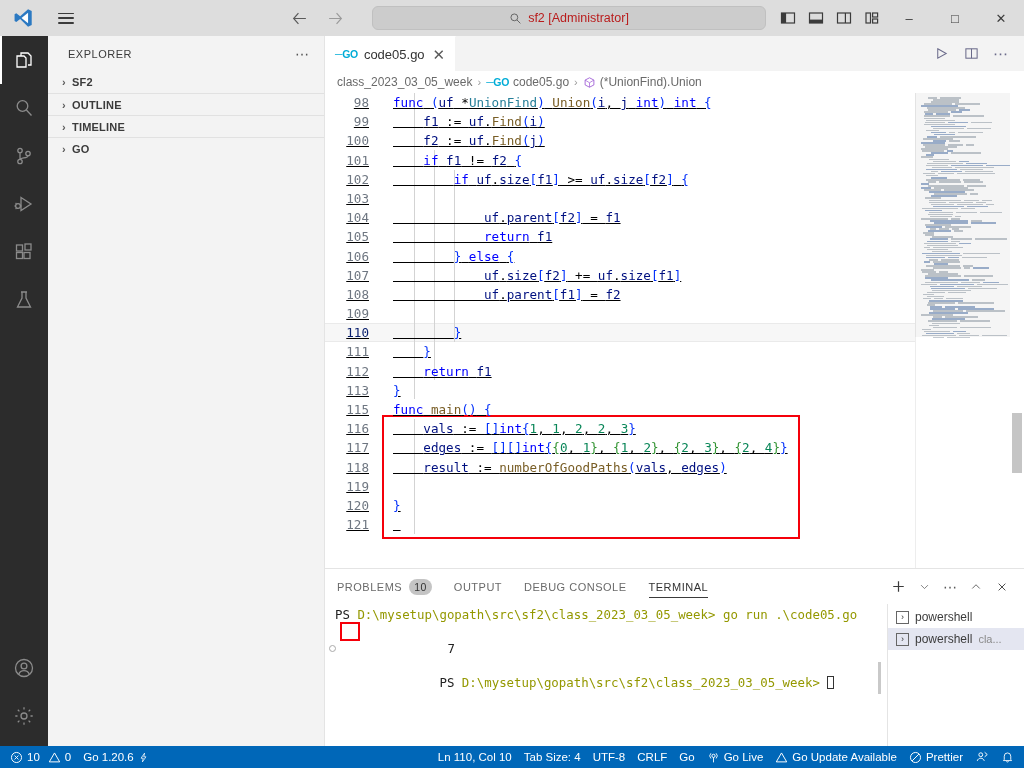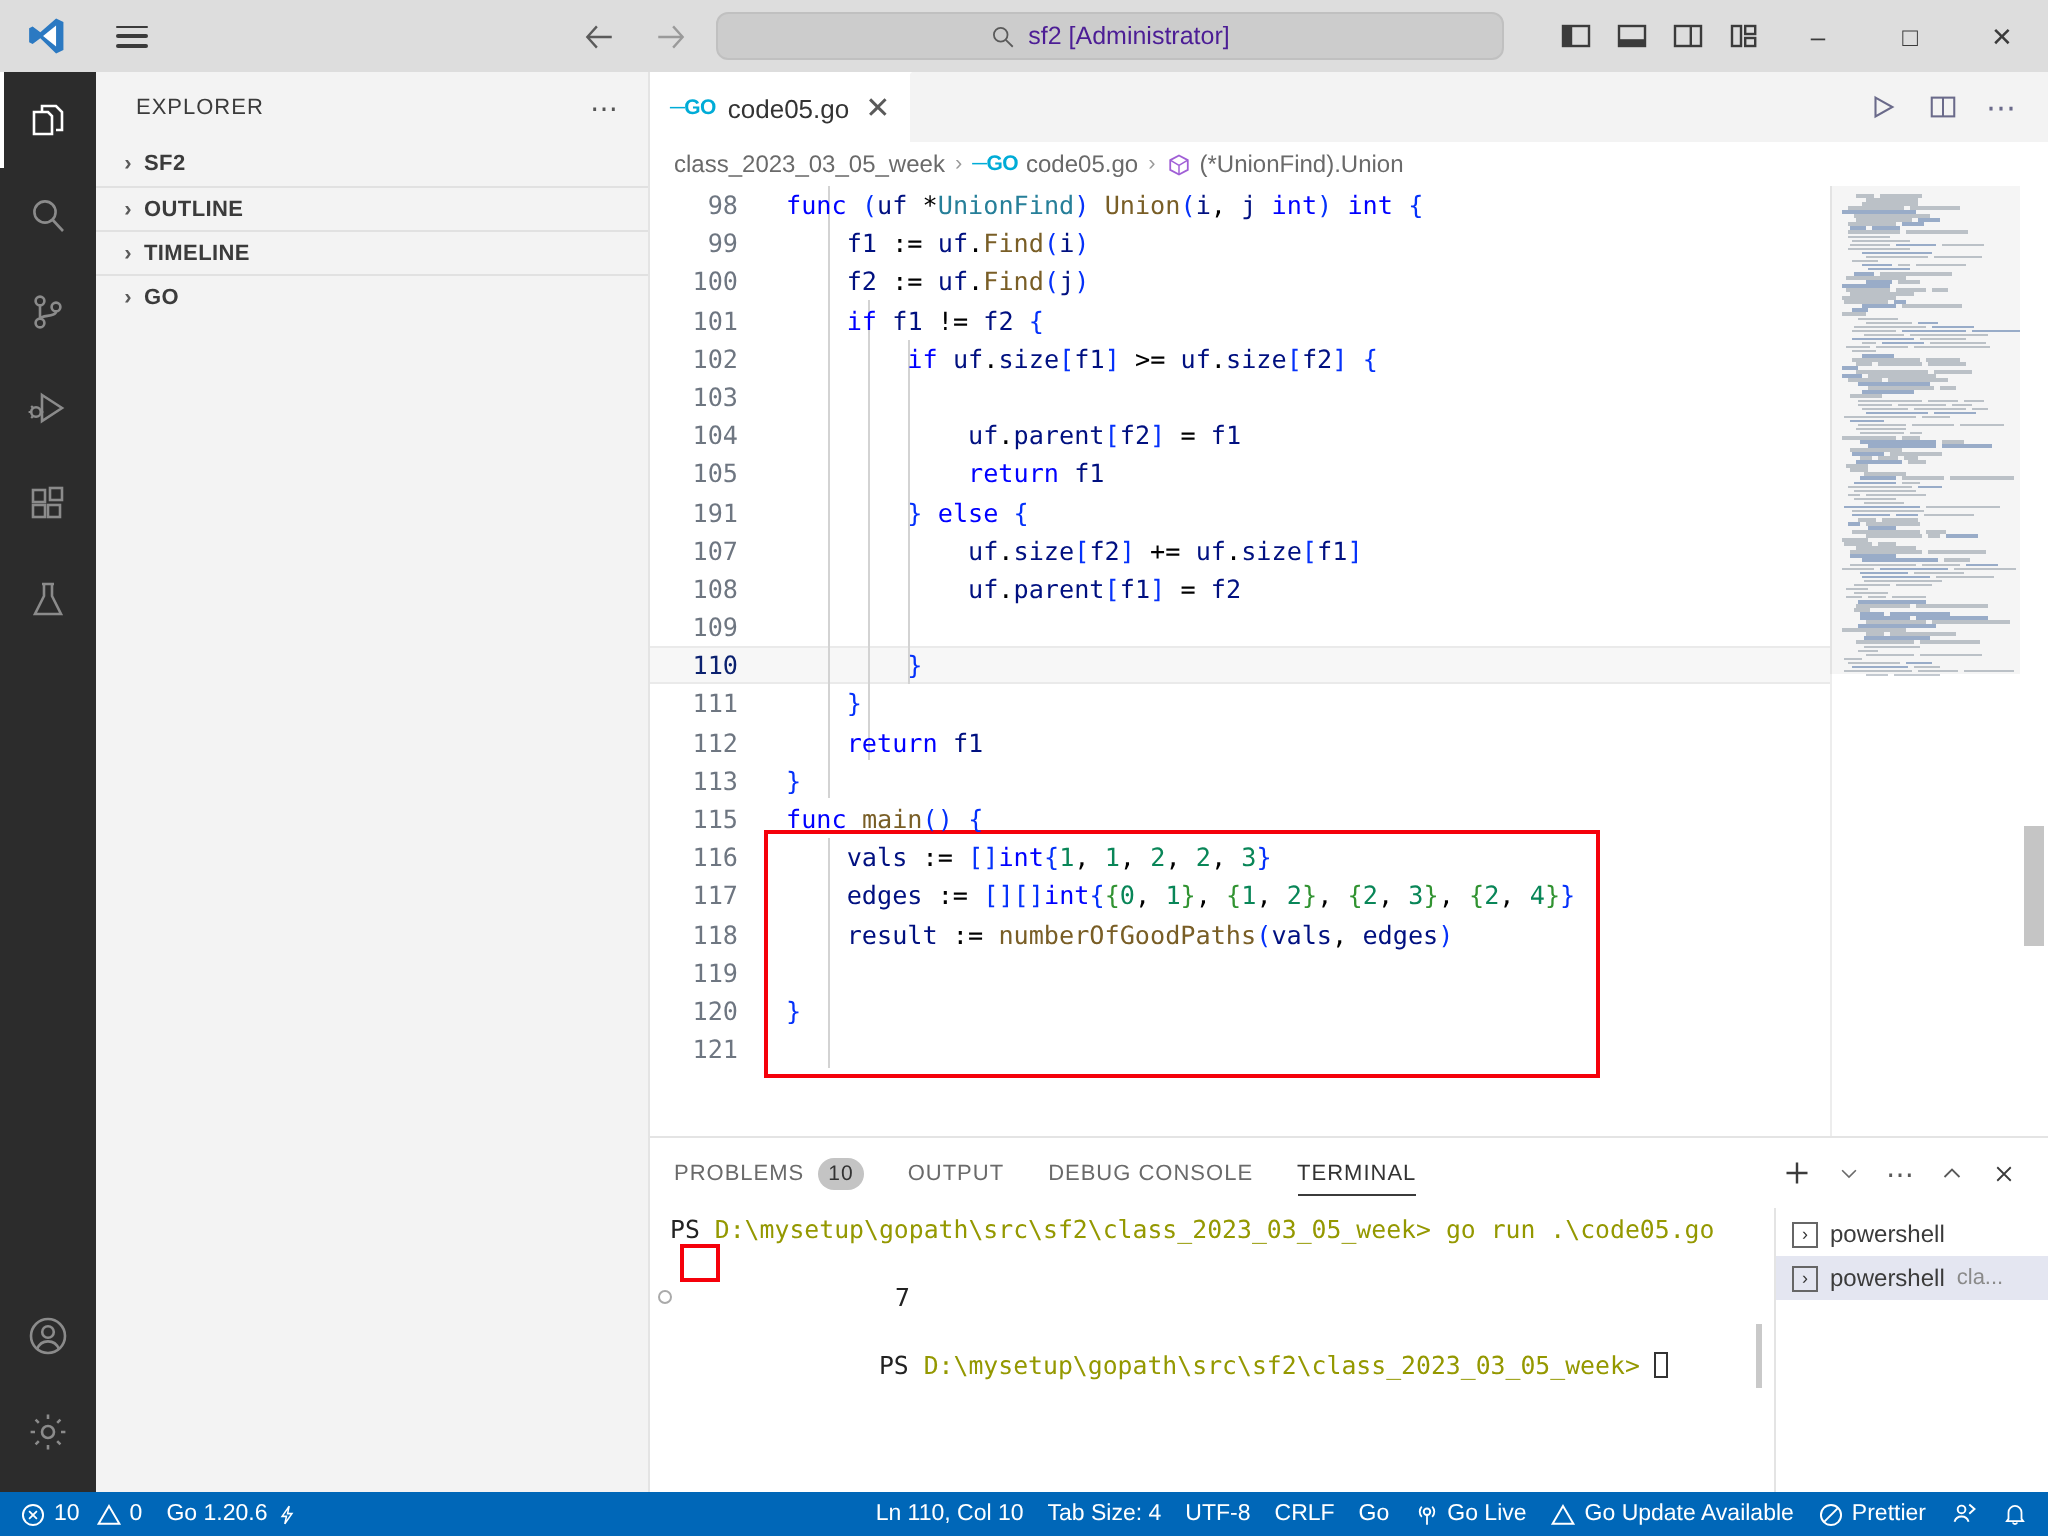--- a/index.html
+++ b/index.html
@@ -20,21 +20,21 @@
   }
   .tb-logo { width:46px; height:36px; display:flex; align-items:center; justify-content:center; }
   .tb-menu { width:40px; height:36px; display:flex; align-items:center; justify-content:center; }
   .hamburger { width:16px; height:11px; display:flex; flex-direction:column; justify-content:space-between; }
   .hamburger i { display:block; height:1.6px; background:#3b3b3b; border-radius:1px; }
   .tb-nav { margin-left:200px; display:flex; gap:10px; align-items:center; }
   .navbtn { width:26px; height:26px; display:flex; align-items:center; justify-content:center; color:#5a5a5a; }
   .tb-search {
     width:394px; height:24px; background:#cccccc; border:1px solid #c0c0c0;
     border-radius:6px; display:flex; align-items:center; justify-content:center;
-    gap:6px; color:#4c1d95; font-size:12.5px;
+    gap:6px; margin-left:14px; color:#b91c1c; font-size:12.5px;
   }
   .tb-right { position:absolute; right:0; top:0; height:36px; display:flex; align-items:center; }
   .layoutbtn { width:28px; height:36px; display:flex; align-items:center; justify-content:center; }
   .wbtn { width:46px; height:36px; display:flex; align-items:center; justify-content:center; color:#3b3b3b; }
 
   
   .body { flex:1; display:flex; min-height:0; }
 
   
   .activitybar {
@@ -74,21 +74,21 @@
                 font-size:12px; color:#6a6a6a; flex:0 0 22px; background:#fff; }
   .bc-sep { color:#9a9a9a; font-size:11px; }
   .bc-item { display:flex; align-items:center; gap:4px; }
 
   
   .editorwrap { flex:1; display:flex; min-height:0; position:relative; background:#fff; overflow:hidden; }
   .code {
     flex:1; position:relative; font-family:"DejaVu Sans Mono", monospace;
     font-size:12.6px; line-height:19.2px; color:#000; overflow:hidden;
   }
-  .ln { display:flex; height:19.2px; white-space:pre; }
+  .ln { display:flex; height:19.2px; white-space:pre;text-decoration:underline; }
   .ln.cur { background:#f7f7f7; box-shadow:inset 0 1px 0 #eaeaea, inset 0 -1px 0 #eaeaea; }
   .num { width:62px; text-align:right; padding-right:18px; color:#6e7681; flex:0 0 62px; }
   .ln.cur .num { color:#0b216f; }
   .txt { flex:1; padding-left:6px; position:relative; }
 
   .kw  { color:#0000ff; }
   .typ { color:#267f99; }
   .fn  { color:#795e26; }
   .num2{ color:#098658; }
   .pkg { color:#001080; }
@@ -352,21 +352,21 @@
           <div class="guide" style="left:89px;top:326px;height:115px;"></div>
           <div class="redbox" id="code-redbox" style="top: 322.4px; left: 57px; width: 418px; height: 123.2px; border-color: rgb(245, 0, 10);"></div>
         <div class="ln"><span class="num">98</span><span class="txt"><span class="kw">func</span> <span class="br0">(</span><span class="pkg">uf</span> *<span class="typ">UnionFind</span><span class="br0">)</span> <span class="fn">Union</span><span class="br0">(</span><span class="pkg">i</span>, <span class="pkg">j</span> <span class="blu">int</span><span class="br0">)</span> <span class="blu">int</span> <span class="br0">{</span></span></div>
             <div class="ln"><span class="num">99</span><span class="txt">    <span class="pkg">f1</span> := <span class="pkg">uf</span>.<span class="fn">Find</span><span class="br0">(</span><span class="pkg">i</span><span class="br0">)</span></span></div>
             <div class="ln"><span class="num">100</span><span class="txt">    <span class="pkg">f2</span> := <span class="pkg">uf</span>.<span class="fn">Find</span><span class="br0">(</span><span class="pkg">j</span><span class="br0">)</span></span></div>
             <div class="ln"><span class="num">101</span><span class="txt">    <span class="kw">if</span> <span class="pkg">f1</span> != <span class="pkg">f2</span> <span class="br0">{</span></span></div>
             <div class="ln"><span class="num">102</span><span class="txt">        <span class="kw">if</span> <span class="pkg">uf</span>.<span class="pkg">size</span><span class="br0">[</span><span class="pkg">f1</span><span class="br0">]</span> &gt;= <span class="pkg">uf</span>.<span class="pkg">size</span><span class="br0">[</span><span class="pkg">f2</span><span class="br0">]</span> <span class="br0">{</span></span></div>
             <div class="ln"><span class="num">103</span></div>
             <div class="ln"><span class="num">104</span><span class="txt">            <span class="pkg">uf</span>.<span class="pkg">parent</span><span class="br0">[</span><span class="pkg">f2</span><span class="br0">]</span> = <span class="pkg">f1</span></span></div>
             <div class="ln"><span class="num">105</span><span class="txt">            <span class="kw">return</span> <span class="pkg">f1</span></span></div>
-            <div class="ln"><span class="num">191</span><span class="txt">        <span class="br0">}</span> <span class="kw">else</span> <span class="br0">{</span></span></div>
+            <div class="ln"><span class="num">106</span><span class="txt">        <span class="br0">}</span> <span class="kw">else</span> <span class="br0">{</span></span></div>
             <div class="ln"><span class="num">107</span><span class="txt">            <span class="pkg">uf</span>.<span class="pkg">size</span><span class="br0">[</span><span class="pkg">f2</span><span class="br0">]</span> += <span class="pkg">uf</span>.<span class="pkg">size</span><span class="br0">[</span><span class="pkg">f1</span><span class="br0">]</span></span></div>
             <div class="ln"><span class="num">108</span><span class="txt">            <span class="pkg">uf</span>.<span class="pkg">parent</span><span class="br0">[</span><span class="pkg">f1</span><span class="br0">]</span> = <span class="pkg">f2</span></span></div>
             <div class="ln"><span class="num">109</span></div>
             <div class="ln cur"><span class="num">110</span><span class="txt">        <span class="br0">}</span></span></div>
             <div class="ln"><span class="num">111</span><span class="txt">    <span class="br0">}</span></span></div>
             <div class="ln"><span class="num">112</span><span class="txt">    <span class="kw">return</span> <span class="pkg">f1</span></span></div>
             <div class="ln"><span class="num">113</span><span class="txt"><span class="br0">}</span></span></div>
             <div class="ln"><span class="num">115</span><span class="txt"><span class="kw">func</span> <span class="fn">main</span><span class="br0">(</span><span class="br0">)</span> <span class="br0">{</span></span></div>
             <div class="ln"><span class="num">116</span><span class="txt">    <span class="pkg">vals</span> := <span class="br0">[</span><span class="br0">]</span><span class="blu">int</span><span class="br0">{</span><span class="num2">1</span>, <span class="num2">1</span>, <span class="num2">2</span>, <span class="num2">2</span>, <span class="num2">3</span><span class="br0">}</span></span></div>
             <div class="ln"><span class="num">117</span><span class="txt">    <span class="pkg">edges</span> := <span class="br0">[</span><span class="br0">]</span><span class="br0">[</span><span class="br0">]</span><span class="blu">int</span><span class="br0">{</span><span class="br1">{</span><span class="num2">0</span>, <span class="num2">1</span><span class="br1">}</span>, <span class="br1">{</span><span class="num2">1</span>, <span class="num2">2</span><span class="br1">}</span>, <span class="br1">{</span><span class="num2">2</span>, <span class="num2">3</span><span class="br1">}</span>, <span class="br1">{</span><span class="num2">2</span>, <span class="num2">4</span><span class="br1">}</span><span class="br0">}</span></span></div>

